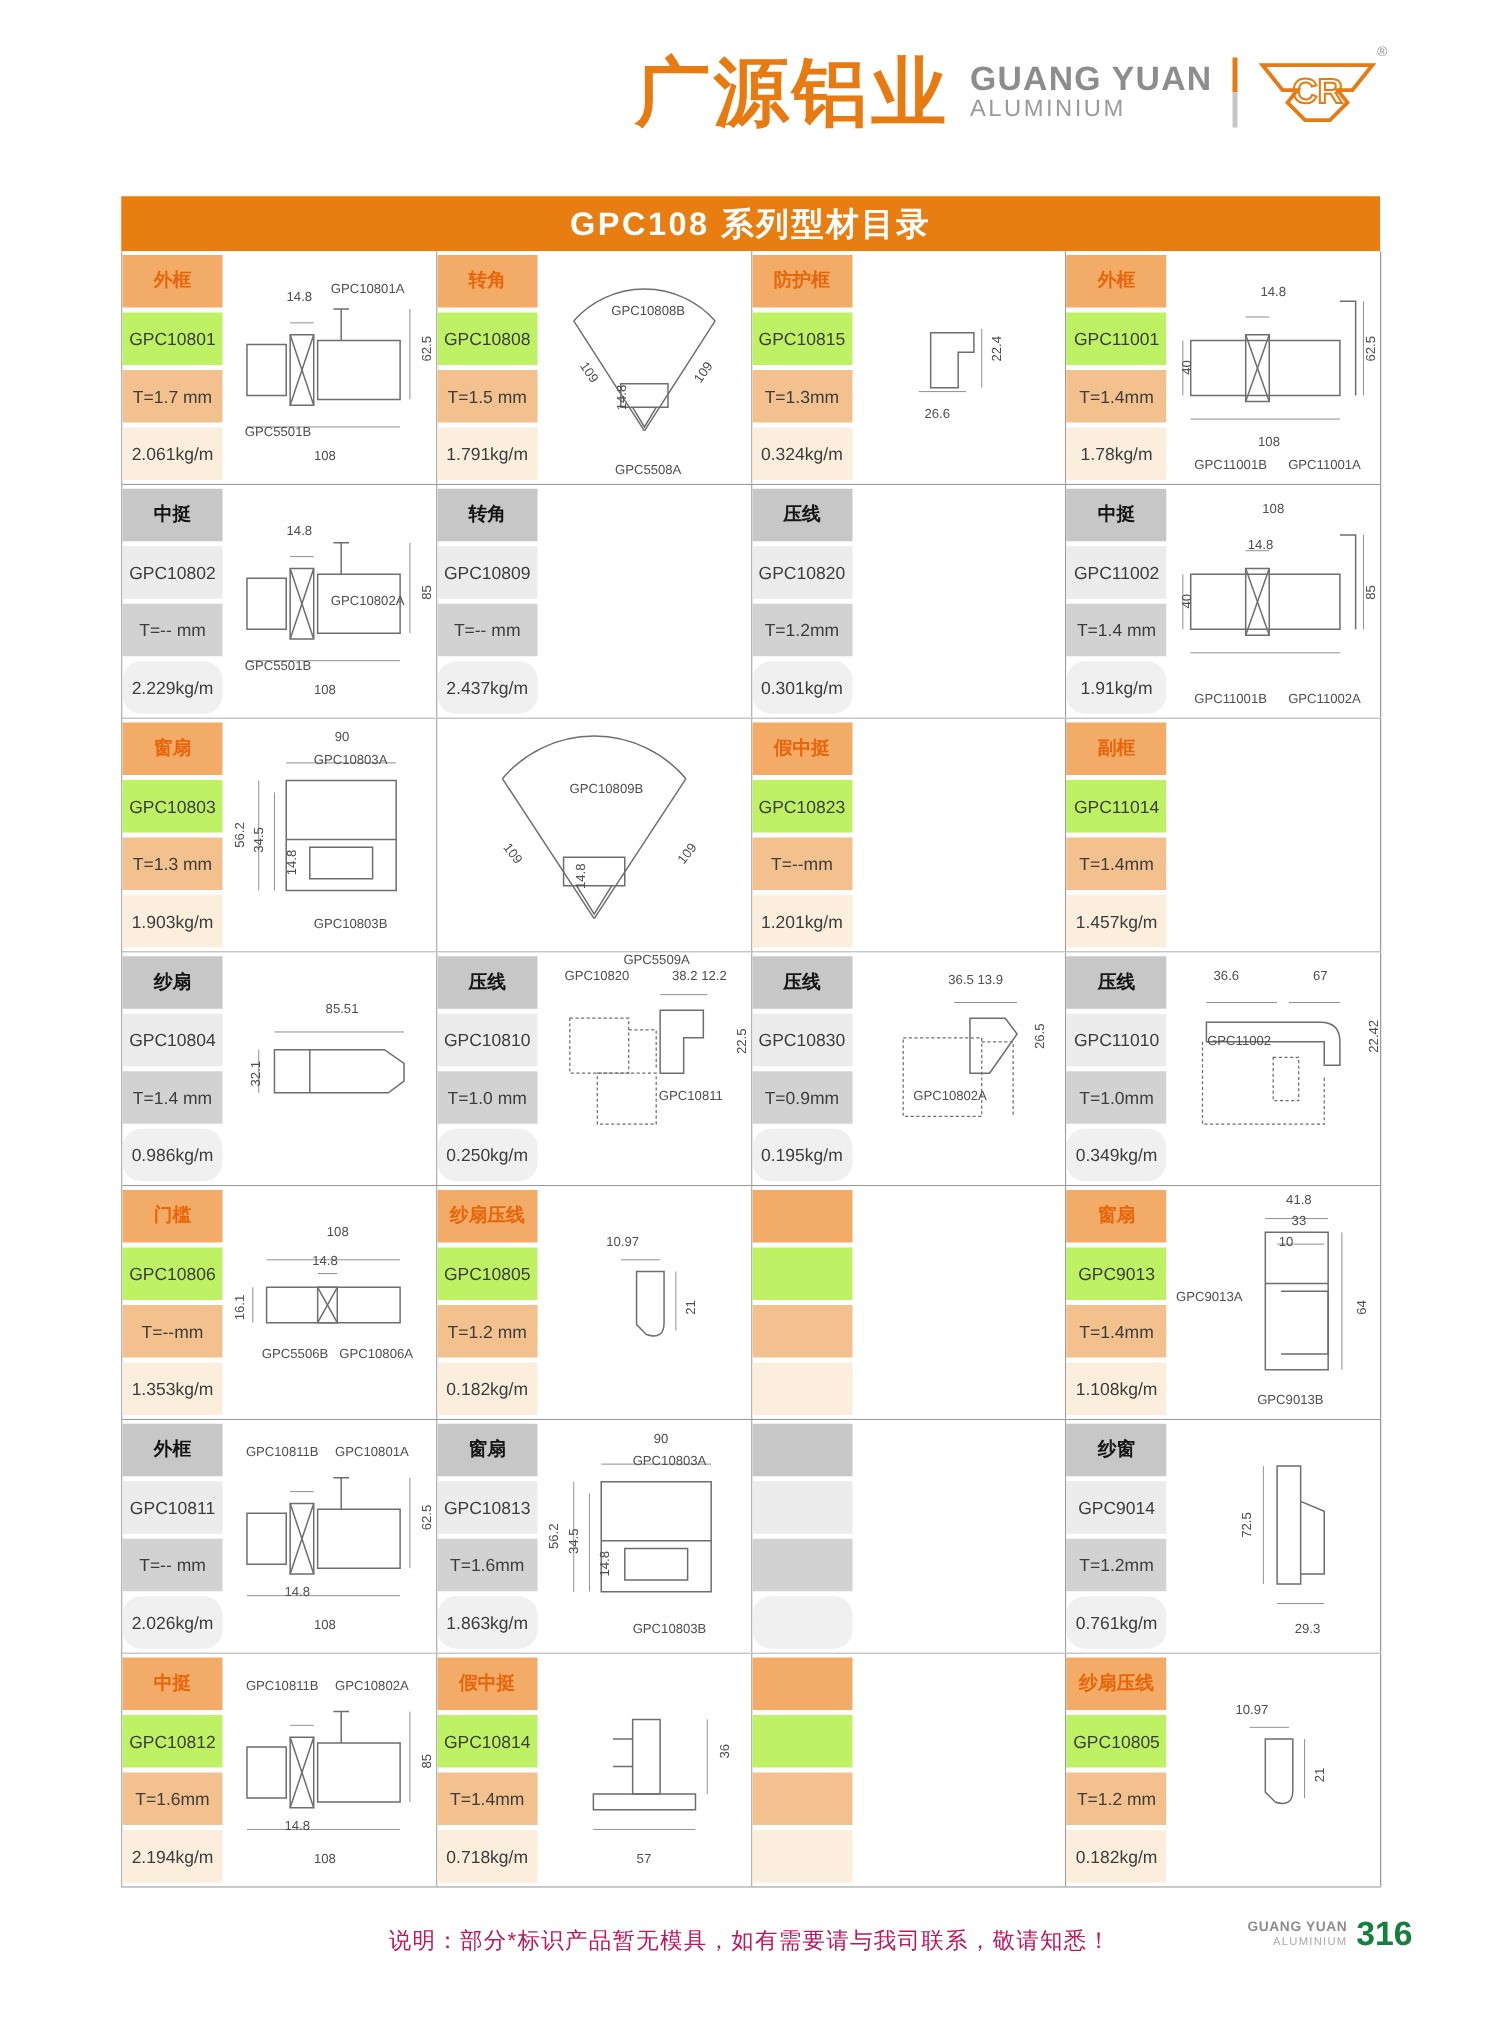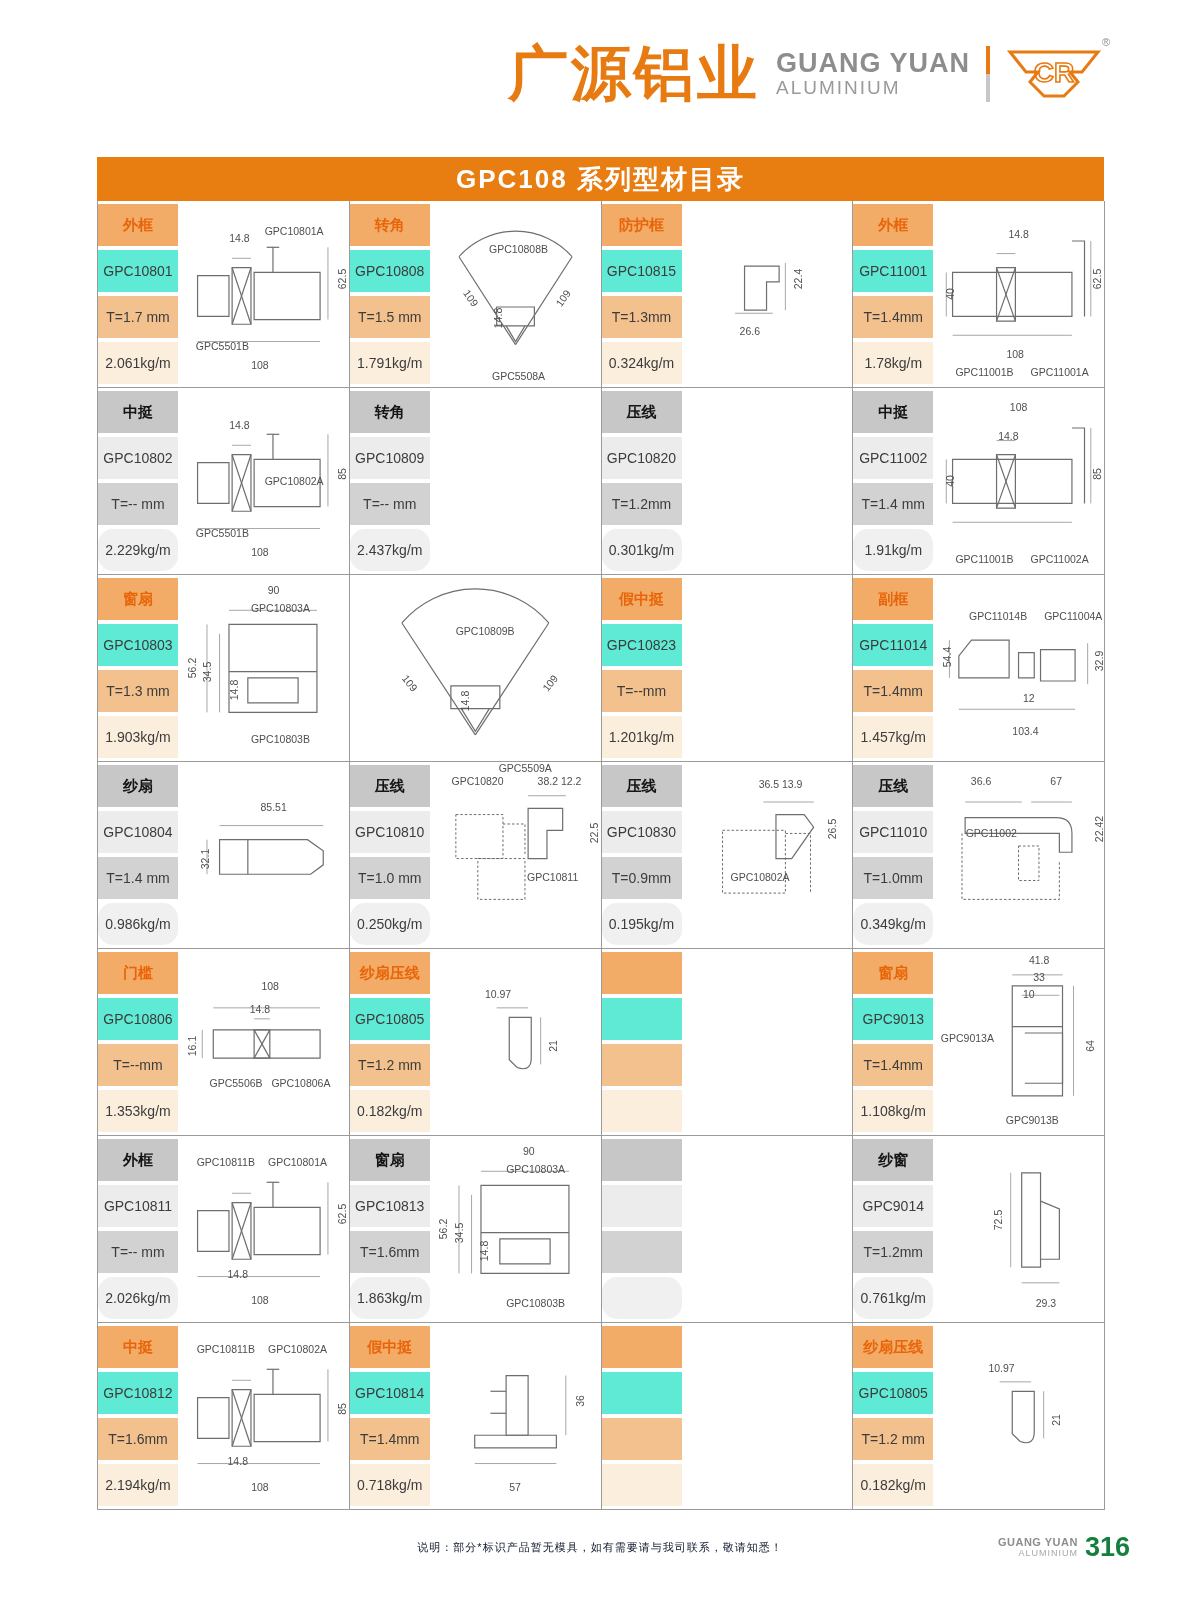--- a/index.html
+++ b/index.html
@@ -24,39 +24,39 @@
     display:flex;align-items:center;justify-content:center;}
 
   
   .grid{position:absolute;left:97px;top:201px;width:1007px;border-left:1px solid #9a9a9a;}
   .grid-row{display:flex;height:186px;border-bottom:1px solid #9a9a9a;}
   .cell{width:25%;box-sizing:border-box;border-right:1px solid #9a9a9a;display:flex;background:#fff;}
   .labels{width:80px;flex:none;padding:3px 0;display:flex;flex-direction:column;justify-content:space-between;}
   .band{height:42px;display:flex;align-items:center;justify-content:center;text-align:center;line-height:1.05;}
   
   .orange .b-cat{background:#F2AC68;color:#E8650A;font-weight:bold;font-size:15px;}
-  .orange .b-code{background:#5eead4;color:#3c3c3c;font-size:14px;}
+  .orange .b-code{background:#bef264;color:#3c3c3c;font-size:14px;}
   .orange .b-t{background:#F3C18D;color:#3c3c3c;font-size:14px;}
   .orange .b-w{background:#FBEEDC;color:#3c3c3c;font-size:14px;}
   
   .gray .b-cat{background:#C7C7C7;color:#141414;font-weight:bold;font-size:15px;}
   .gray .b-code{background:#ECECEC;color:#3c3c3c;font-size:14px;}
   .gray .b-t{background:#D2D2D2;color:#3c3c3c;font-size:14px;}
   .gray .b-w{background:#F0F0F0;color:#3c3c3c;font-size:14px;border-radius:15px;}
 
   .drawing{flex:1;position:relative;}
   .drawing svg{position:absolute;left:4%;top:3%;width:92%;height:94%;}
   .drawing path{fill:none;stroke:#6e6e6e;stroke-width:1.2;vector-effect:non-scaling-stroke;}
   .drawing path.dash{stroke-dasharray:2.5,2;stroke-width:1;}
   .drawing path.dim{stroke:#909090;stroke-width:0.8;}
   .dim-label{position:absolute;font-size:10.5px;color:#4f4f4f;white-space:nowrap;}
 
   
   .footer-note{position:absolute;left:120px;top:1540px;width:960px;text-align:center;
-    font-size:11px;color:#0f172a;letter-spacing:1px;}
+    font-size:18px;color:#be185d;letter-spacing:1px;}
   .footer-brand{position:absolute;right:70px;top:1534px;display:flex;align-items:center;}
   .fb-text{display:flex;flex-direction:column;align-items:flex-end;margin-right:7px;}
   .fb-top{font-size:11px;font-weight:bold;color:#8d8d8d;letter-spacing:0.5px;line-height:1.1;}
   .fb-bottom{font-size:9px;color:#a8a8a8;letter-spacing:1px;line-height:1.2;}
   .fb-page{font-size:27px;font-weight:bold;color:#15803d;line-height:1;}
 </style>
 </head>
 <body>
 
 <div class="logo-row">
@@ -298,36 +298,20 @@
           <div class="band b-w">1.201kg/m</div>
         </div>
       </div>
       <div class="cell orange">
         <div class="labels">
           <div class="band b-cat">副框</div>
           <div class="band b-code">GPC11014</div>
           <div class="band b-t">T=1.4mm</div>
           <div class="band b-w">1.457kg/m</div>
         </div>
-        <div class="drawing">
-          <svg viewBox="0 0 100 100" preserveAspectRatio="xMidYMid meet">
-            <path d="M12,56v-14l8,-10h24v24h-32z"></path>
-            <path d="M50,40h10v16h-10z"></path>
-            <path d="M64,38h22v20h-22z"></path>
-            <path d="M6,32v24" class="dim"></path>
-            <path d="M94,34v26" class="dim"></path>
-            <path d="M12,76h74" class="dim"></path>
-          </svg>
-          <span class="dim-label" style="left: 38%; top: 22%; transform: translate(-50%, -50%);">GPC11014B</span>
-          <span class="dim-label" style="left: 82%; top: 22%; transform: translate(-50%, -50%);">GPC11004A</span>
-          <span class="dim-label" style="left: 8%; top: 44%; transform: translate(-50%, -50%) rotate(-90deg);">54.4</span>
-          <span class="dim-label" style="left: 56%; top: 66%; transform: translate(-50%, -50%);">12</span>
-          <span class="dim-label" style="left: 97%; top: 46%; transform: translate(-50%, -50%) rotate(-90deg);">32.9</span>
-          <span class="dim-label" style="left: 54%; top: 84%; transform: translate(-50%, -50%);">103.4</span>
-        </div>
       </div>
     </div>
     <div class="grid-row gray">
       <div class="cell gray">
         <div class="labels">
           <div class="band b-cat">纱扇</div>
           <div class="band b-code">GPC10804</div>
           <div class="band b-t">T=1.4 mm</div>
           <div class="band b-w">0.986kg/m</div>
         </div>

